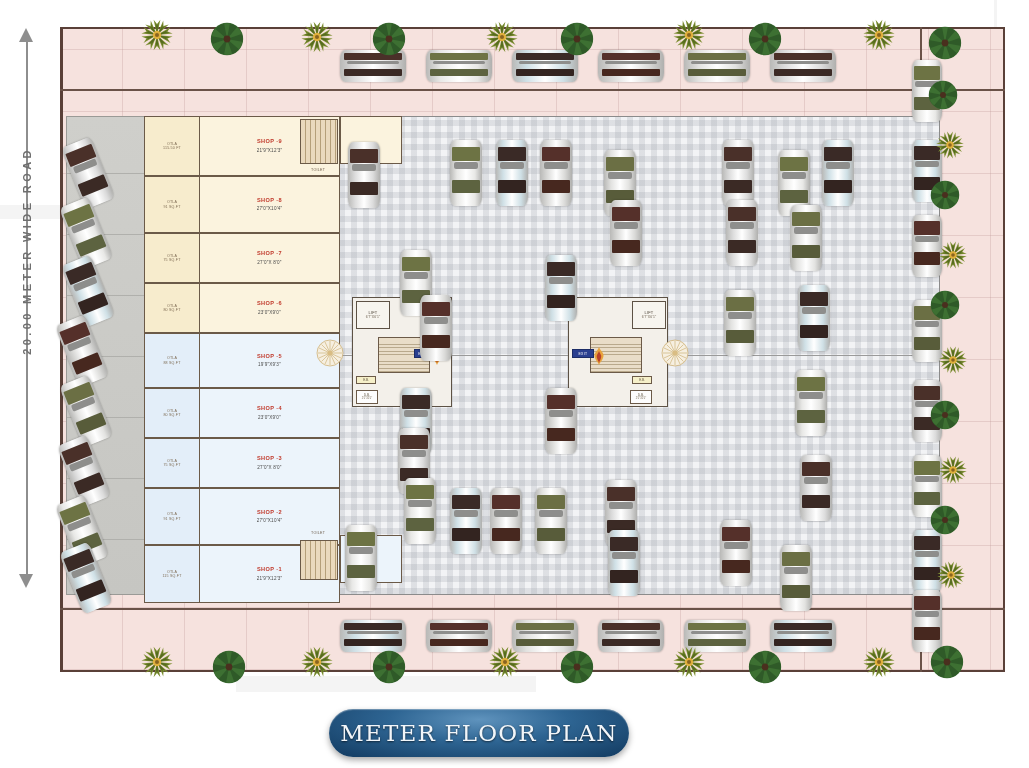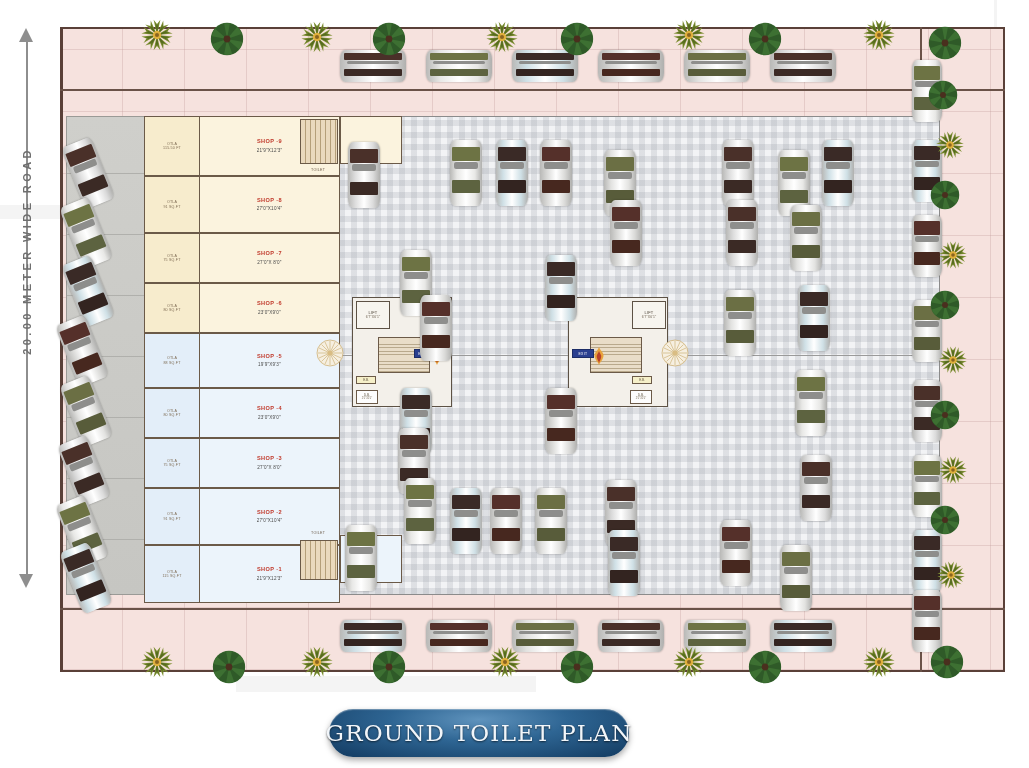--- a/index.html
+++ b/index.html
@@ -1983,15 +1983,15 @@
             <path d="M20 20 L16 2 L20 7 L24 2 Z" fill="#7e8f33"></path>
             <path d="M20 20 L18 5 L20 9 L22 5 Z" fill="#566b1f"></path>
           </g>
           <circle cx="20" cy="20" r="5" fill="#e0b03c"></circle>
           <circle cx="20" cy="20" r="2.4" fill="#8a6520"></circle>
         </svg></div>
     </div>
 
 
   <div class="banner">
-    <span>GROUND TOILET PLAN</span>
+    <span>METER FLOOR PLAN</span>
   </div>
 </div>
 
 </body></html>

